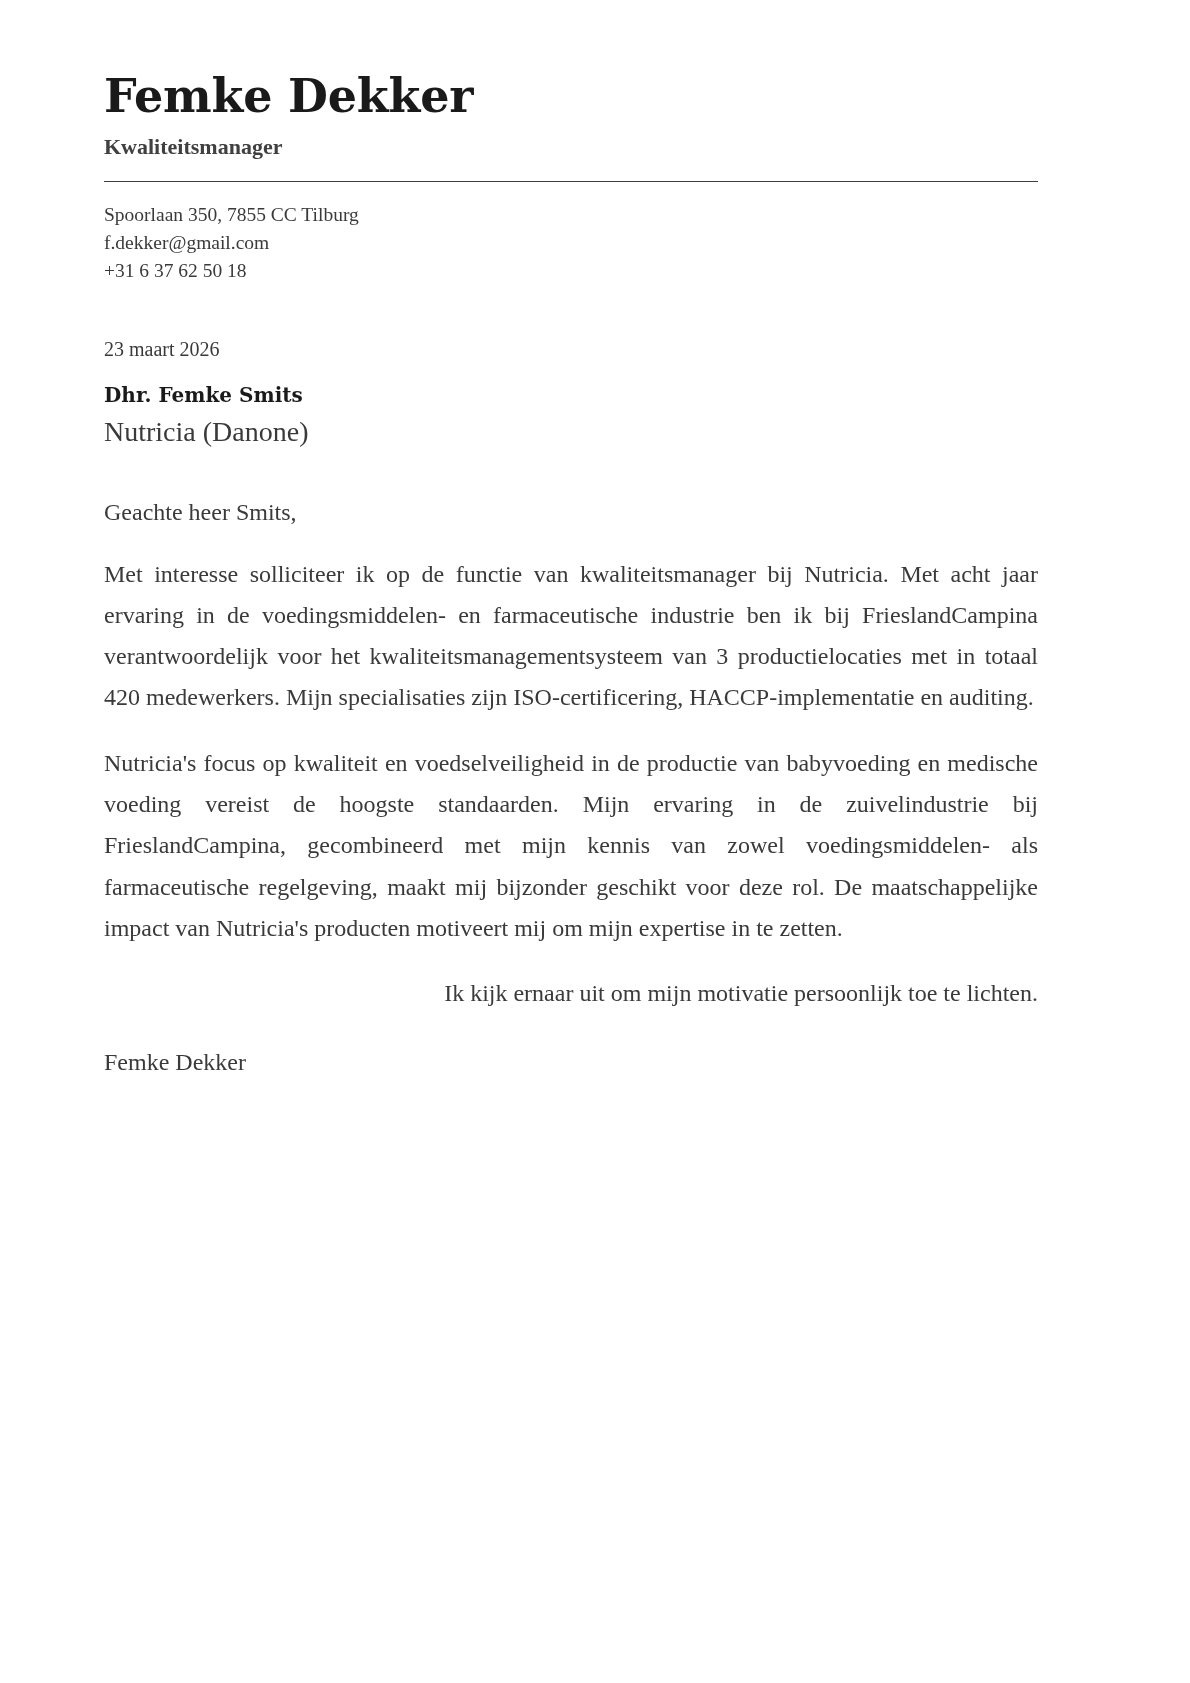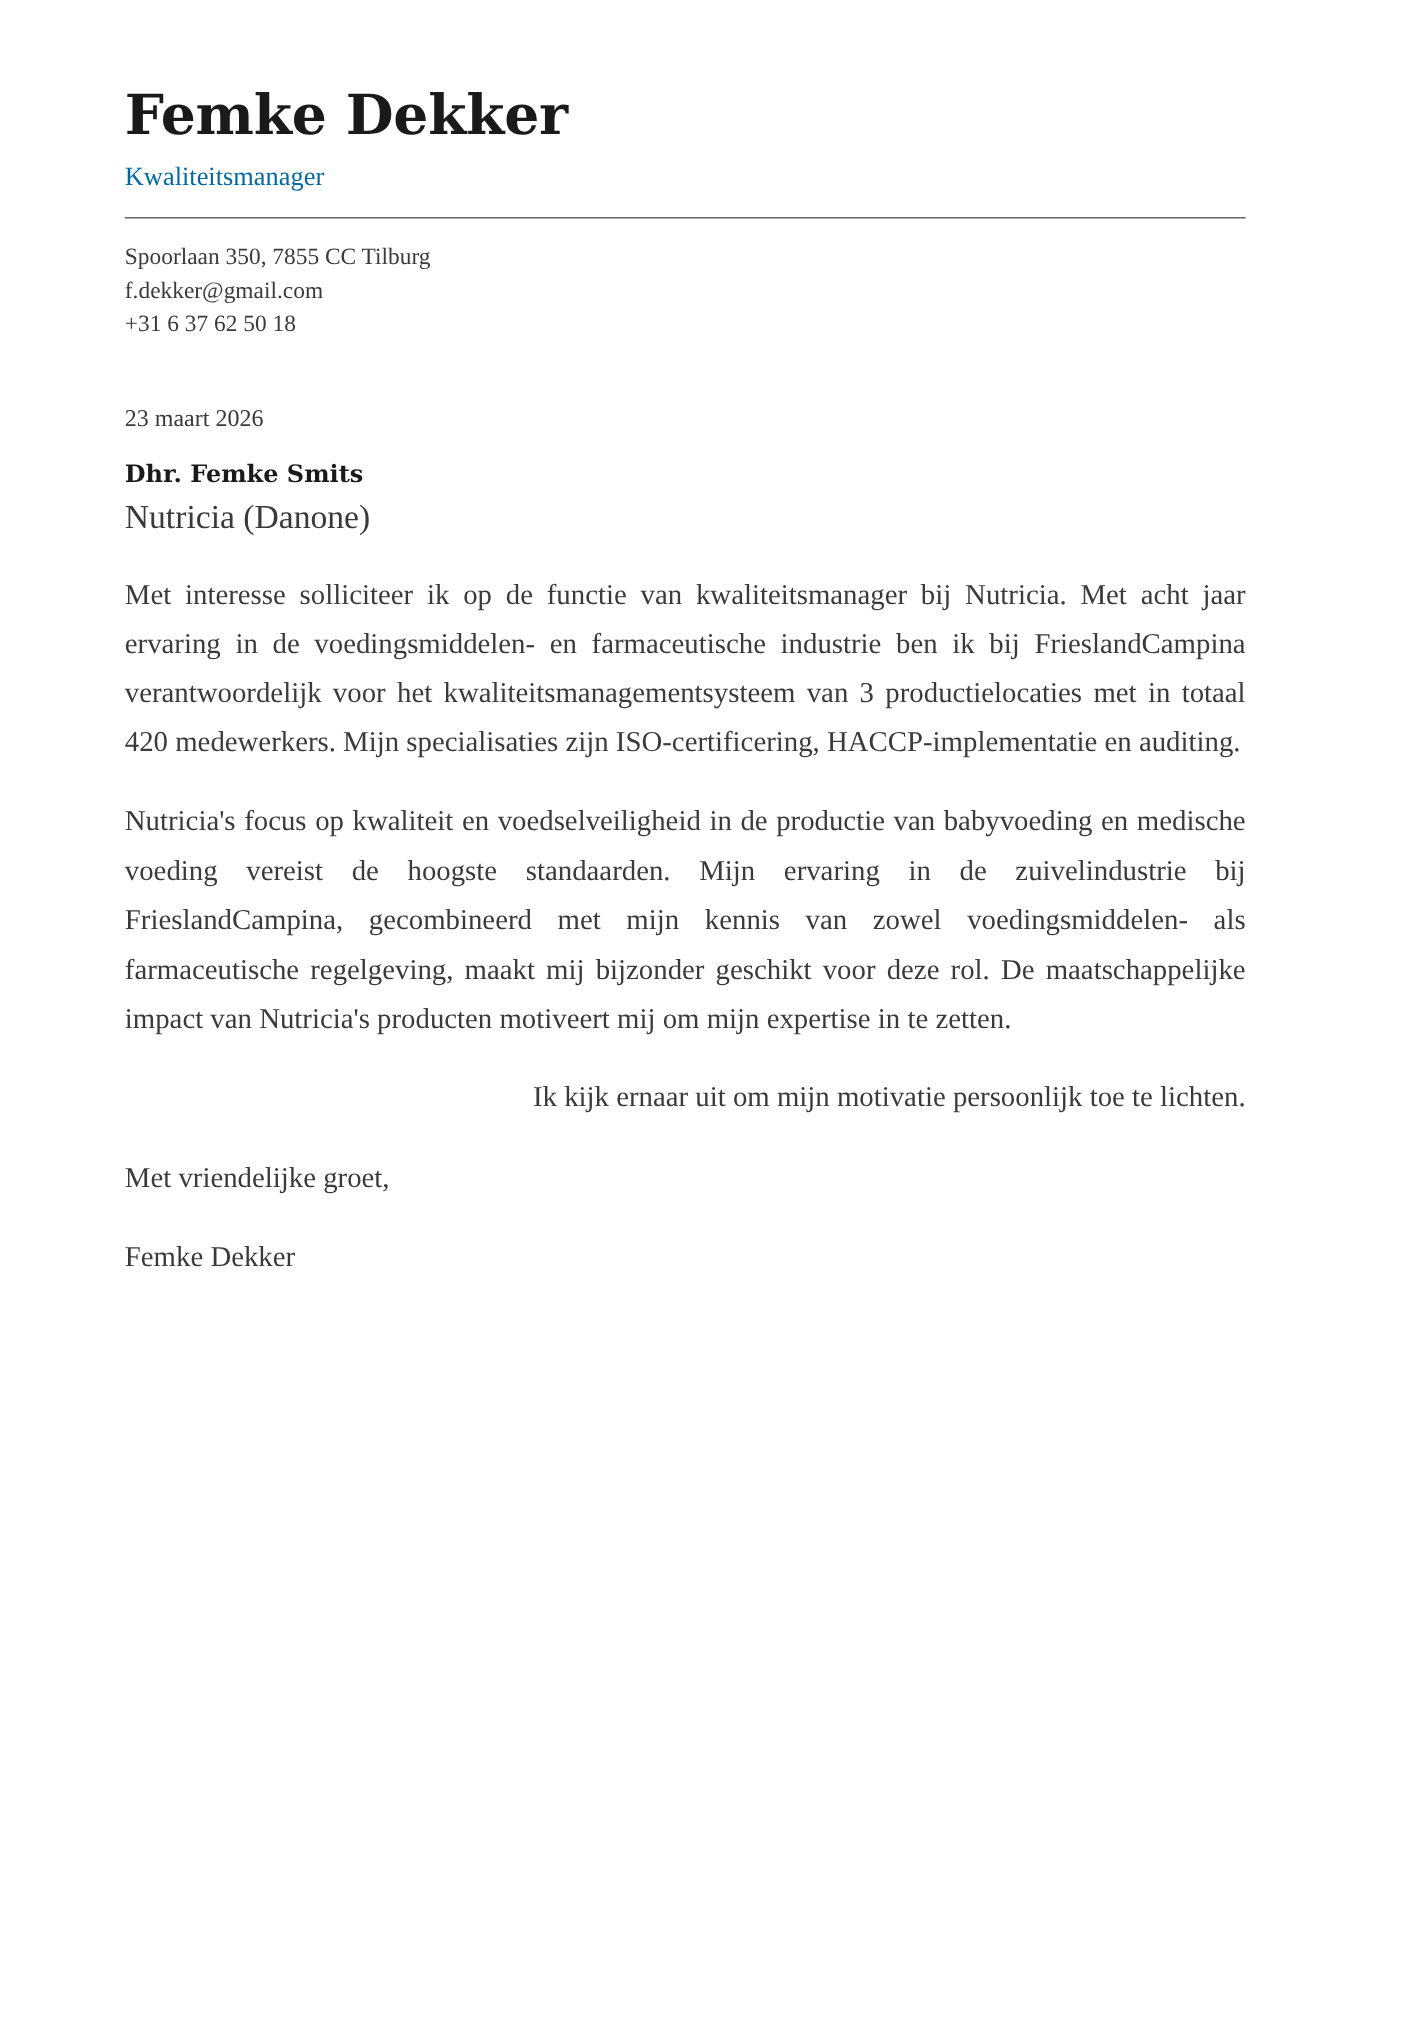--- a/index.html
+++ b/index.html
@@ -28,22 +28,22 @@
     font-size: 46px;
     font-weight: bold;
     line-height: 1.05;
     color: #1a1a1a;
     letter-spacing: -0.2px;
     margin: 0 0 14px 0;
     font-family: "DejaVu Serif", "Liberation Serif", serif;
   }
   .role {
     font-size: 22px;
-    font-weight: normal;
-    color: #0369a1;
+    font-weight: bold;
+    color: #404040;
     line-height: 1.2;
     margin: 0 0 20px 0;
   }
   .rule {
     border: 0;
     border-top: 1.4px solid #3f3f3f;
     margin: 0 0 19px 0;
     width: 100%;
   }
 
@@ -127,25 +127,25 @@
       <div class="contact-line">f.dekker@gmail.com</div>
       <div class="contact-line">+31 6 37 62 50 18</div>
     </div>
 
     <div class="date">23 maart 2026</div>
 
     <div class="recipient-name">Dhr. Femke Smits</div>
 
     <div class="recipient-company">Nutricia (Danone)</div>
 
+    <p class="salutation">Geachte heer Smits,</p>
 
     <p class="para">Met interesse solliciteer ik op de functie van kwaliteitsmanager bij Nutricia. Met acht jaar ervaring in de voedingsmiddelen- en farmaceutische industrie ben ik bij FrieslandCampina verantwoordelijk voor het kwaliteitsmanagementsysteem van 3 productielocaties met in totaal 420 medewerkers. Mijn specialisaties zijn ISO-certificering, HACCP-implementatie en auditing.</p>
 
     <p class="para">Nutricia's focus op kwaliteit en voedselveiligheid in de productie van babyvoeding en medische voeding vereist de hoogste standaarden. Mijn ervaring in de zuivelindustrie bij FrieslandCampina, gecombineerd met mijn kennis van zowel voedingsmiddelen- als farmaceutische regelgeving, maakt mij bijzonder geschikt voor deze rol. De maatschappelijke impact van Nutricia's producten motiveert mij om mijn expertise in te zetten.</p>
 
     <p class="para para-short">Ik kijk ernaar uit om mijn motivatie persoonlijk toe te lichten.</p>
 
-    <p class="closing">Met vriendelijke groet,</p>
 
     <p class="signature">Femke Dekker</p>
 
   </div>
 </div>
 
 </body></html>

